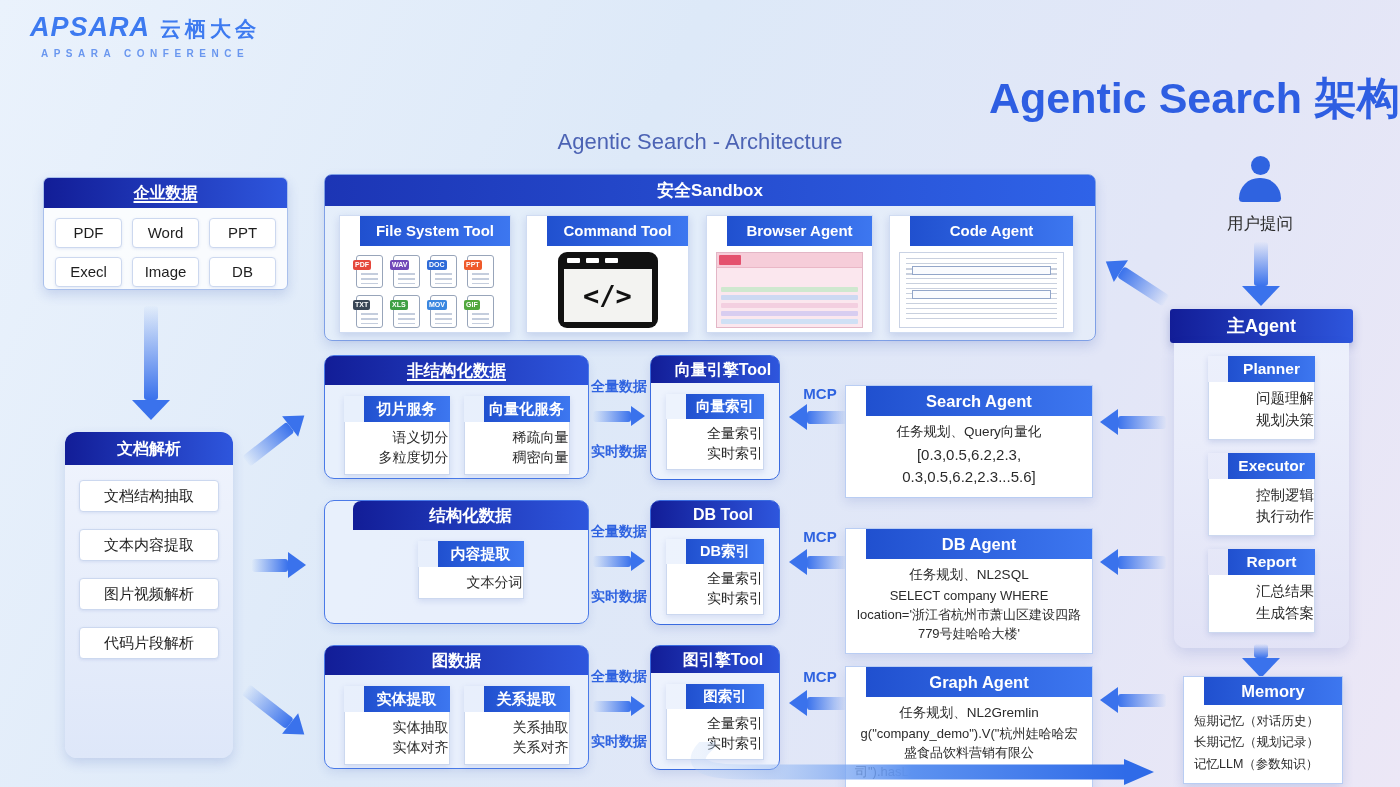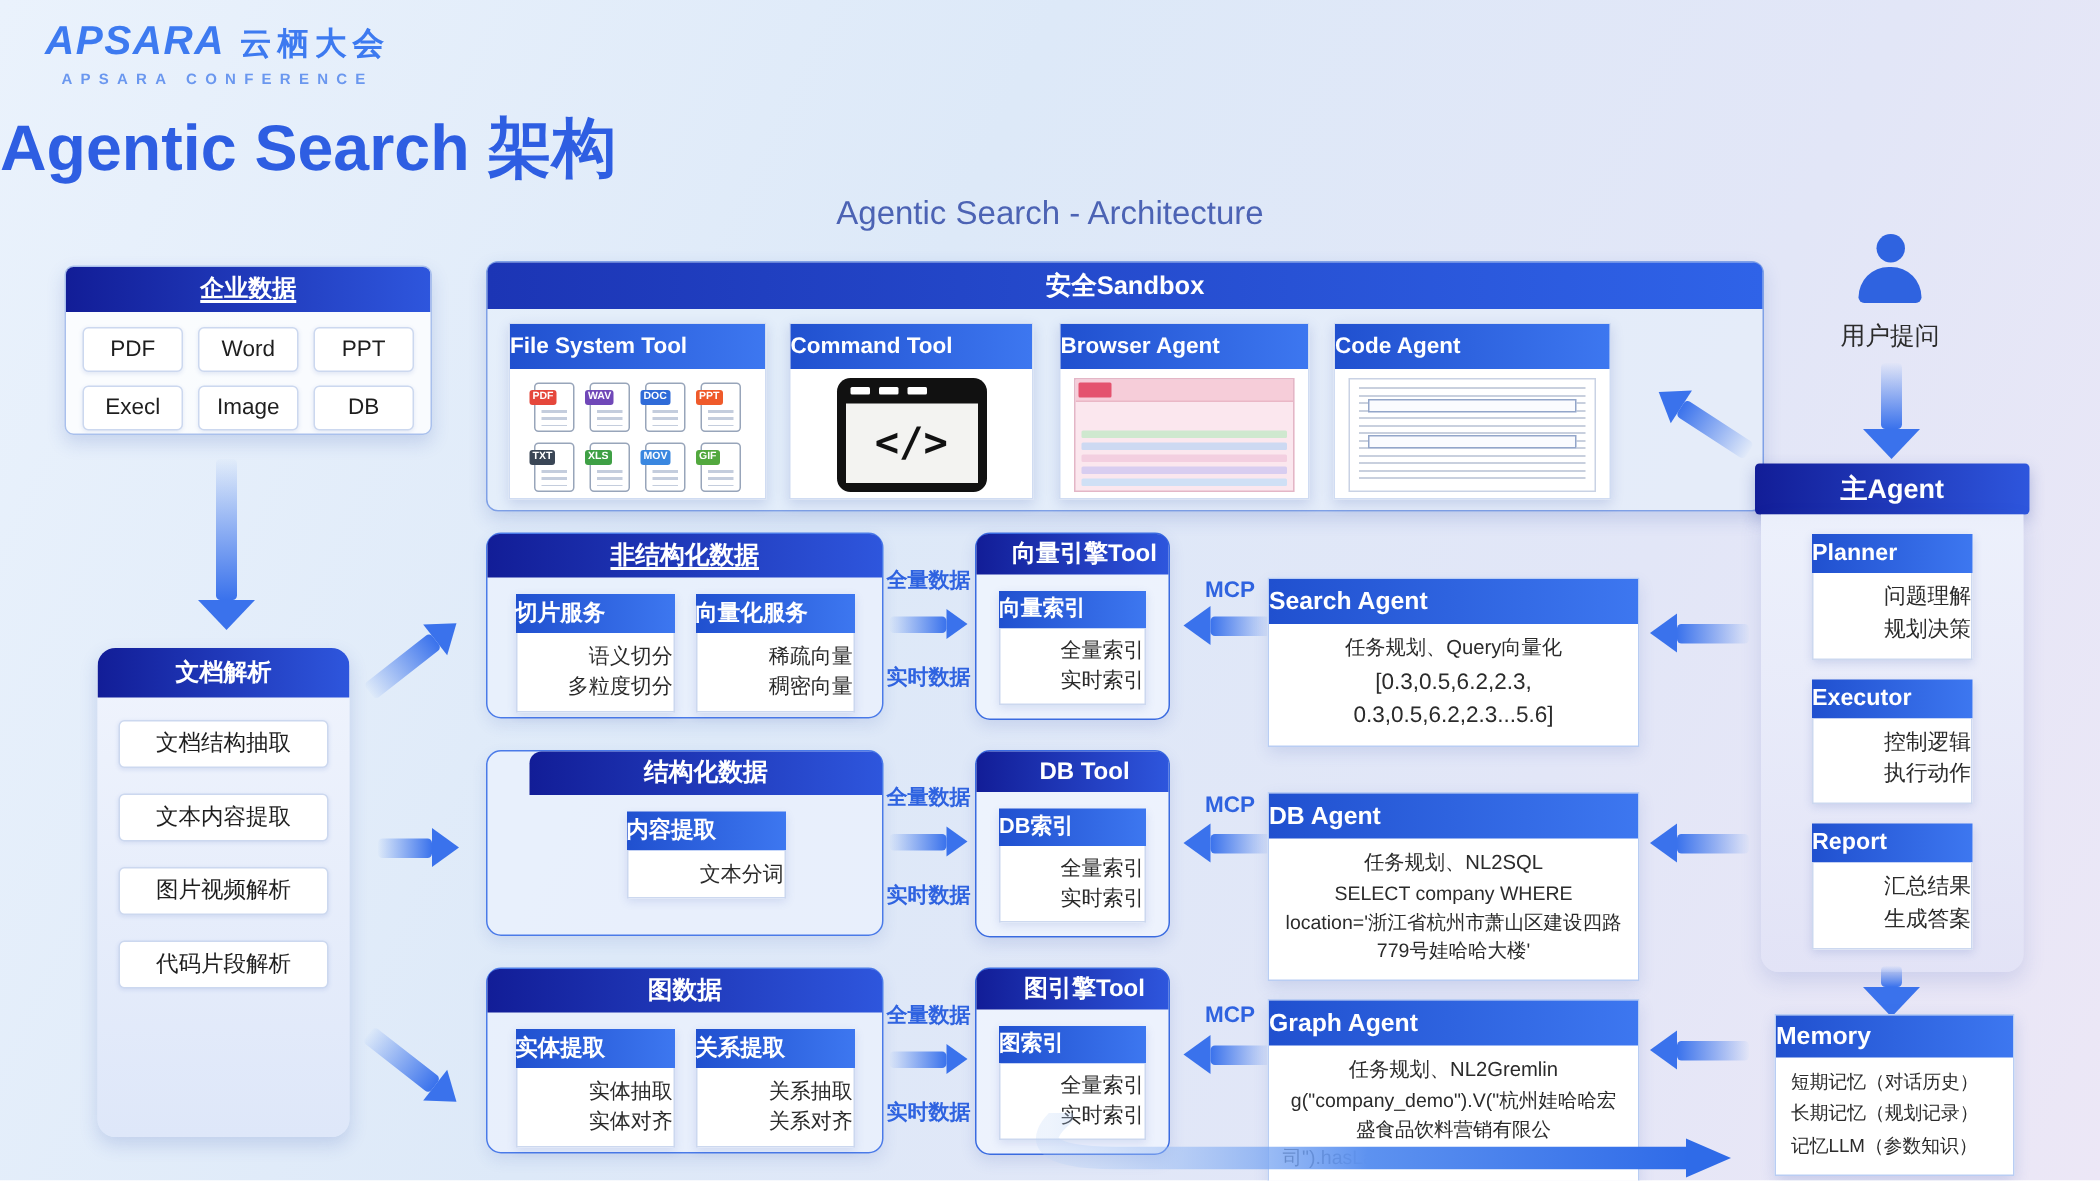--- a/index.html
+++ b/index.html
@@ -2,21 +2,21 @@
 <html><head>
 <meta charset="utf-8">
 <style>
   * { margin:0; padding:0; box-sizing:border-box; }
   html,body { width:1400px; height:787px; }
   body { font-family:"Liberation Sans", sans-serif; overflow:hidden; }
   .stage { position:relative; width:1400px; height:787px;
     background:linear-gradient(115deg,#eaf2fc 0%,#dde9f8 40%,#e2e6f7 72%,#ece7f6 100%); }
   .panel { position:absolute; box-shadow:0 5px 12px rgba(50,85,180,.18); border-radius:6px; }
   .hdr-navy { background:linear-gradient(90deg,#121d97 0%,#2e56dd 100%); color:#fff; font-weight:bold; text-align:center; }
-  .hdr-blue { background:linear-gradient(90deg,#2050cf 0%,#3d77f0 100%); color:#fff; font-weight:bold; text-align:left; }
+  .hdr-blue { background:linear-gradient(90deg,#2050cf 0%,#3d77f0 100%); color:#fff; font-weight:bold; text-align:center;margin-left:20px; }
   .underlined { text-decoration:underline; text-underline-offset:3px; text-decoration-thickness:2px; }
   .bluetxt { color:#2f63e0; font-weight:bold; text-align:center; }
 
   
   .harrow { position:absolute; display:flex; align-items:center; height:26px; }
   .harrow i { display:block; }
   .harrow .shaft { flex:1; height:13px; border-radius:3px; background:linear-gradient(90deg,rgba(200,220,248,.12),#3a72ec); }
   .harrow .headr { width:0; height:0; border-top:13px solid transparent; border-bottom:13px solid transparent; border-left:18px solid #3a72ec; }
   .harrow .headl { width:0; height:0; border-top:13px solid transparent; border-bottom:13px solid transparent; border-right:18px solid #3a72ec; }
   .harrow .shaft.rev { background:linear-gradient(270deg,rgba(200,220,248,.12),#3a72ec); }
@@ -27,37 +27,37 @@
   .varrow i { display:block; }
   .varrow .shaft { width:14px; flex:1; border-radius:3px; background:linear-gradient(180deg,rgba(200,220,248,.10),#3a72ec); }
   .varrow .head { width:0; height:0; border-left:19px solid transparent; border-right:19px solid transparent; border-top:20px solid #3a72ec; }
 
   
   .logo { position:absolute; left:30px; top:12px; }
   .logo-row { display:flex; align-items:baseline; gap:10px; }
   .logo-brand { font-size:27px; font-weight:bold; font-style:italic; color:#3d7af0; letter-spacing:1px;text-align:right; }
   .logo-cn { font-size:21px; font-weight:bold; color:#3d7af0; letter-spacing:4px; }
   .logo-sub { font-size:10px; font-weight:bold; color:#6a97ef; letter-spacing:5.5px; margin-top:5px;text-align:center; }
-  .main-title { position:absolute; top:70px; left:0; width:100%; text-align:left; font-size:43px; font-weight:bold; color:#2e5ee2; }
+  .main-title { position:absolute; top:70px; left:0; width:100%; text-align:right; font-size:43px; font-weight:bold; color:#2e5ee2; }
   .sub-title { position:absolute; top:129px; left:0; width:100%; text-align:center; font-size:22px; font-weight:500; color:#4c63b4; }
 
   
   .ent { left:43px; top:177px; width:245px; height:113px; background:rgba(255,255,255,.78); border:1px solid #a9c0ec; overflow:hidden; }
   .ent .hdr-navy { height:30px; line-height:30px; font-size:16px; }
   .ent-grid { display:grid; grid-template-columns:repeat(3,1fr); gap:9px 10px; padding:10px 11px; }
   .wcell { background:#fff; border:1px solid #ccd8ef; border-radius:4px; text-align:center; font-size:15px; height:30px; line-height:28px; color:#1e1e1e; box-shadow:0 1px 3px rgba(60,90,180,.12); }
 
   
   .docparse { left:65px; top:432px; width:168px; height:326px; background:linear-gradient(180deg,#f0f4fd,#dee7f9); border-radius:12px; overflow:hidden; }
   .docparse .hdr-navy { height:33px; line-height:33px; font-size:16px; }
   .docparse-items { display:flex; flex-direction:column; gap:17px; padding:15px 14px 0; }
   .docparse-items .wcell { height:32px; line-height:30px; font-size:15px; }
 
   
-  .sandbox { left:324px; top:174px; width:852px; height:167px; border:1.5px solid #7fa0e6; border-radius:8px; background:rgba(232,240,252,.55); }
+  .sandbox { left:324px; top:174px; width:772px; height:167px; border:1.5px solid #7fa0e6; border-radius:8px; background:rgba(232,240,252,.55); }
   .sandbox .hdr-navy { height:31px; line-height:31px; font-size:17px; border-radius:6px 6px 0 0;
     background:linear-gradient(90deg,#1c35b5,#2f63e8); }
   .sbx-card { position:absolute; top:40px; height:118px; background:#fff; border:1px solid #d0dcf2; box-shadow:0 3px 8px rgba(50,80,170,.18); }
   .sbx-card .hdr-blue { height:30px; line-height:30px; font-size:15px; }
   .ficons { display:grid; grid-template-columns:repeat(4,1fr); gap:7px 4px; padding:9px 13px; justify-items:center; }
   .ficon { width:27px; height:33px; background:#fff; border:1.5px solid #98a5ba; border-radius:3px; position:relative; }
   .ficon .flines { position:absolute; bottom:3px; left:4px; right:4px; height:11px;
     background:repeating-linear-gradient(180deg,#c4cddd 0 2px,transparent 2px 5px); }
   .ftag { position:absolute; top:4px; left:-4px; padding:1px 2px; font-size:7px; font-weight:bold; color:#fff; border-radius:2px; line-height:1.1; }
   .cmd-icon { width:100px; height:76px; background:#111; border-radius:9px; margin:6px auto 0; position:relative; }

